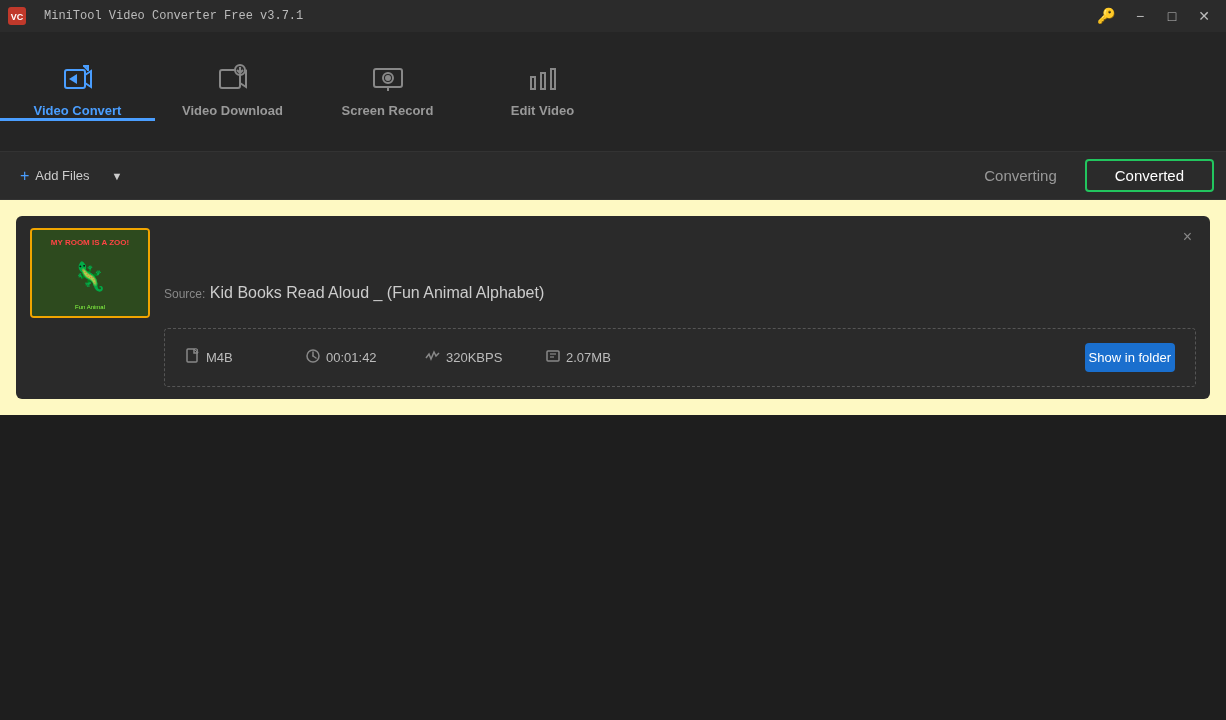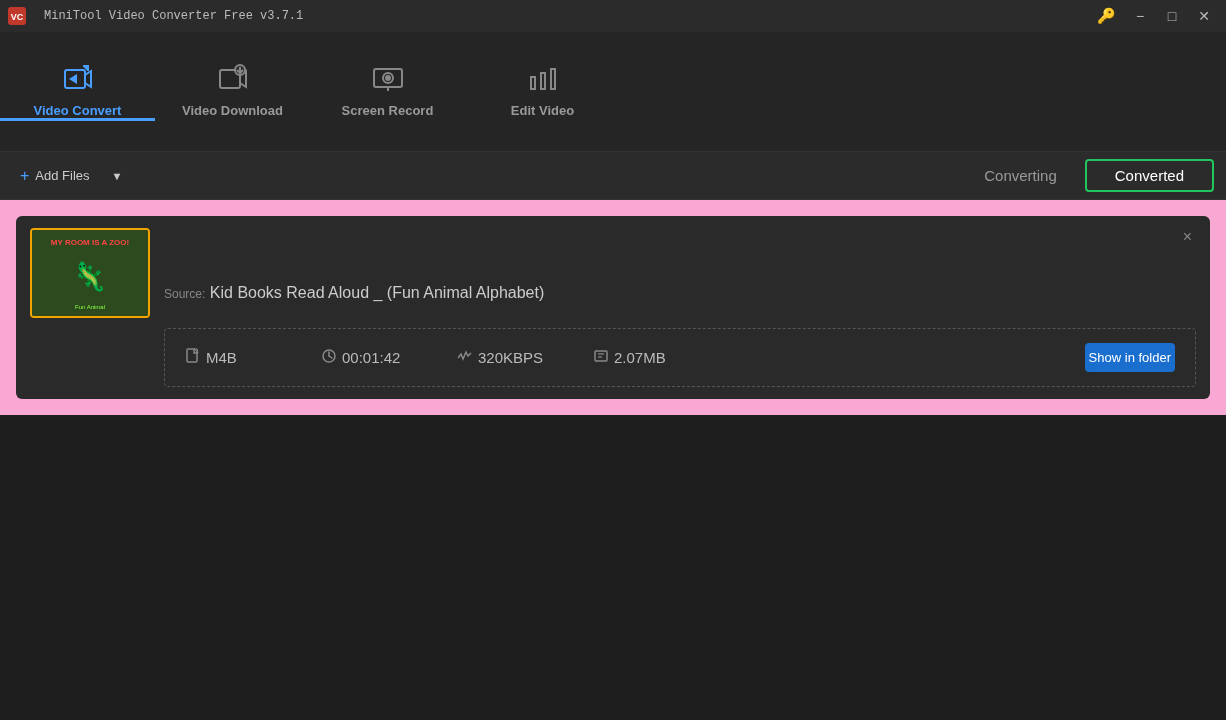--- a/index.html
+++ b/index.html
@@ -137,21 +137,21 @@
     }
     .convert-tab.active {
       color: #fff;
       border: 2px solid #22c55e;
       border-radius: 4px;
     }
 
     
     #main {
       padding: 16px;
-      background: #f9a8d4;
+      background: #fef9c3;
     }
 
     
     .file-card {
       background: #2a2a2a;
       border-radius: 6px;
       padding: 12px 14px;
       display: flex;
       flex-direction: column;
       gap: 10px;
@@ -207,24 +207,24 @@
       border: 1px dashed #555;
       border-radius: 4px;
       padding: 14px 20px;
       display: flex;
       align-items: center;
       gap: 0;
     }
     .output-meta {
       display: flex;
       align-items: center;
-      gap: 16px;
+      gap: 0;
       flex: 1;
       color: #bbb;
-      font-size: 15px;
+      font-size: 13px;
     }
     .meta-item {
       display: flex;
       align-items: center;
       gap: 5px;
       min-width: 120px;
     }
     .meta-icon {
       font-size: 14px;
       color: #888;

